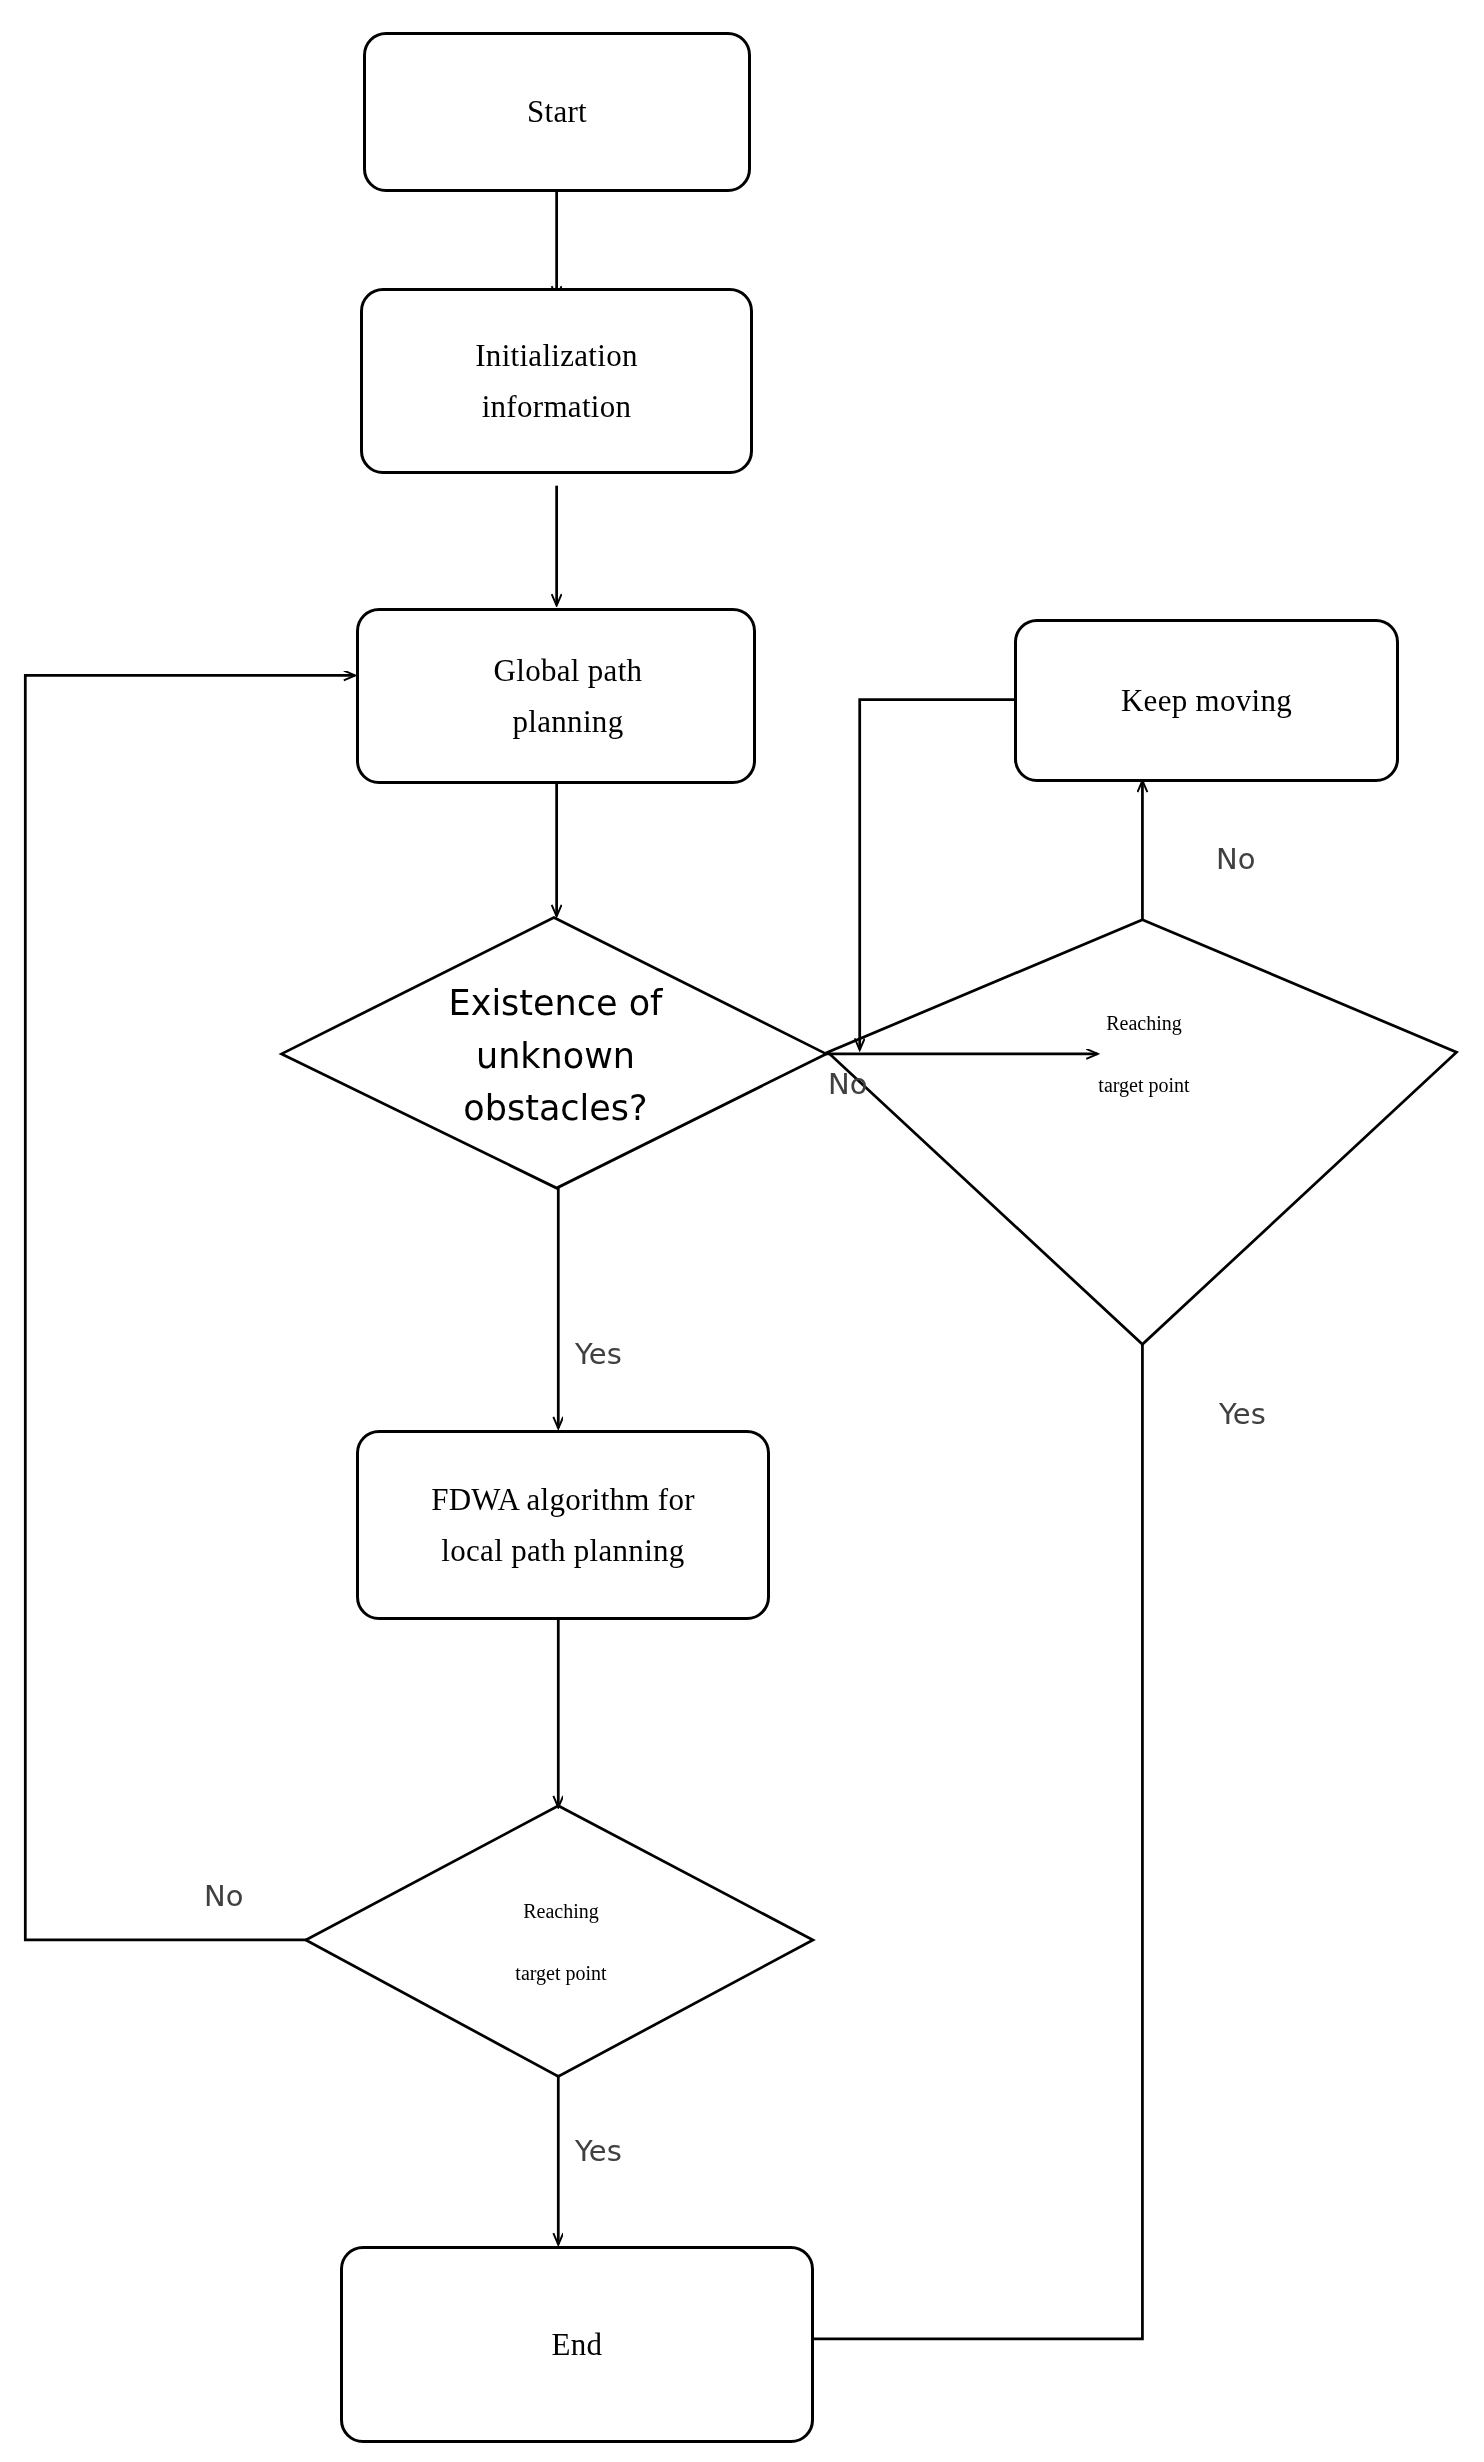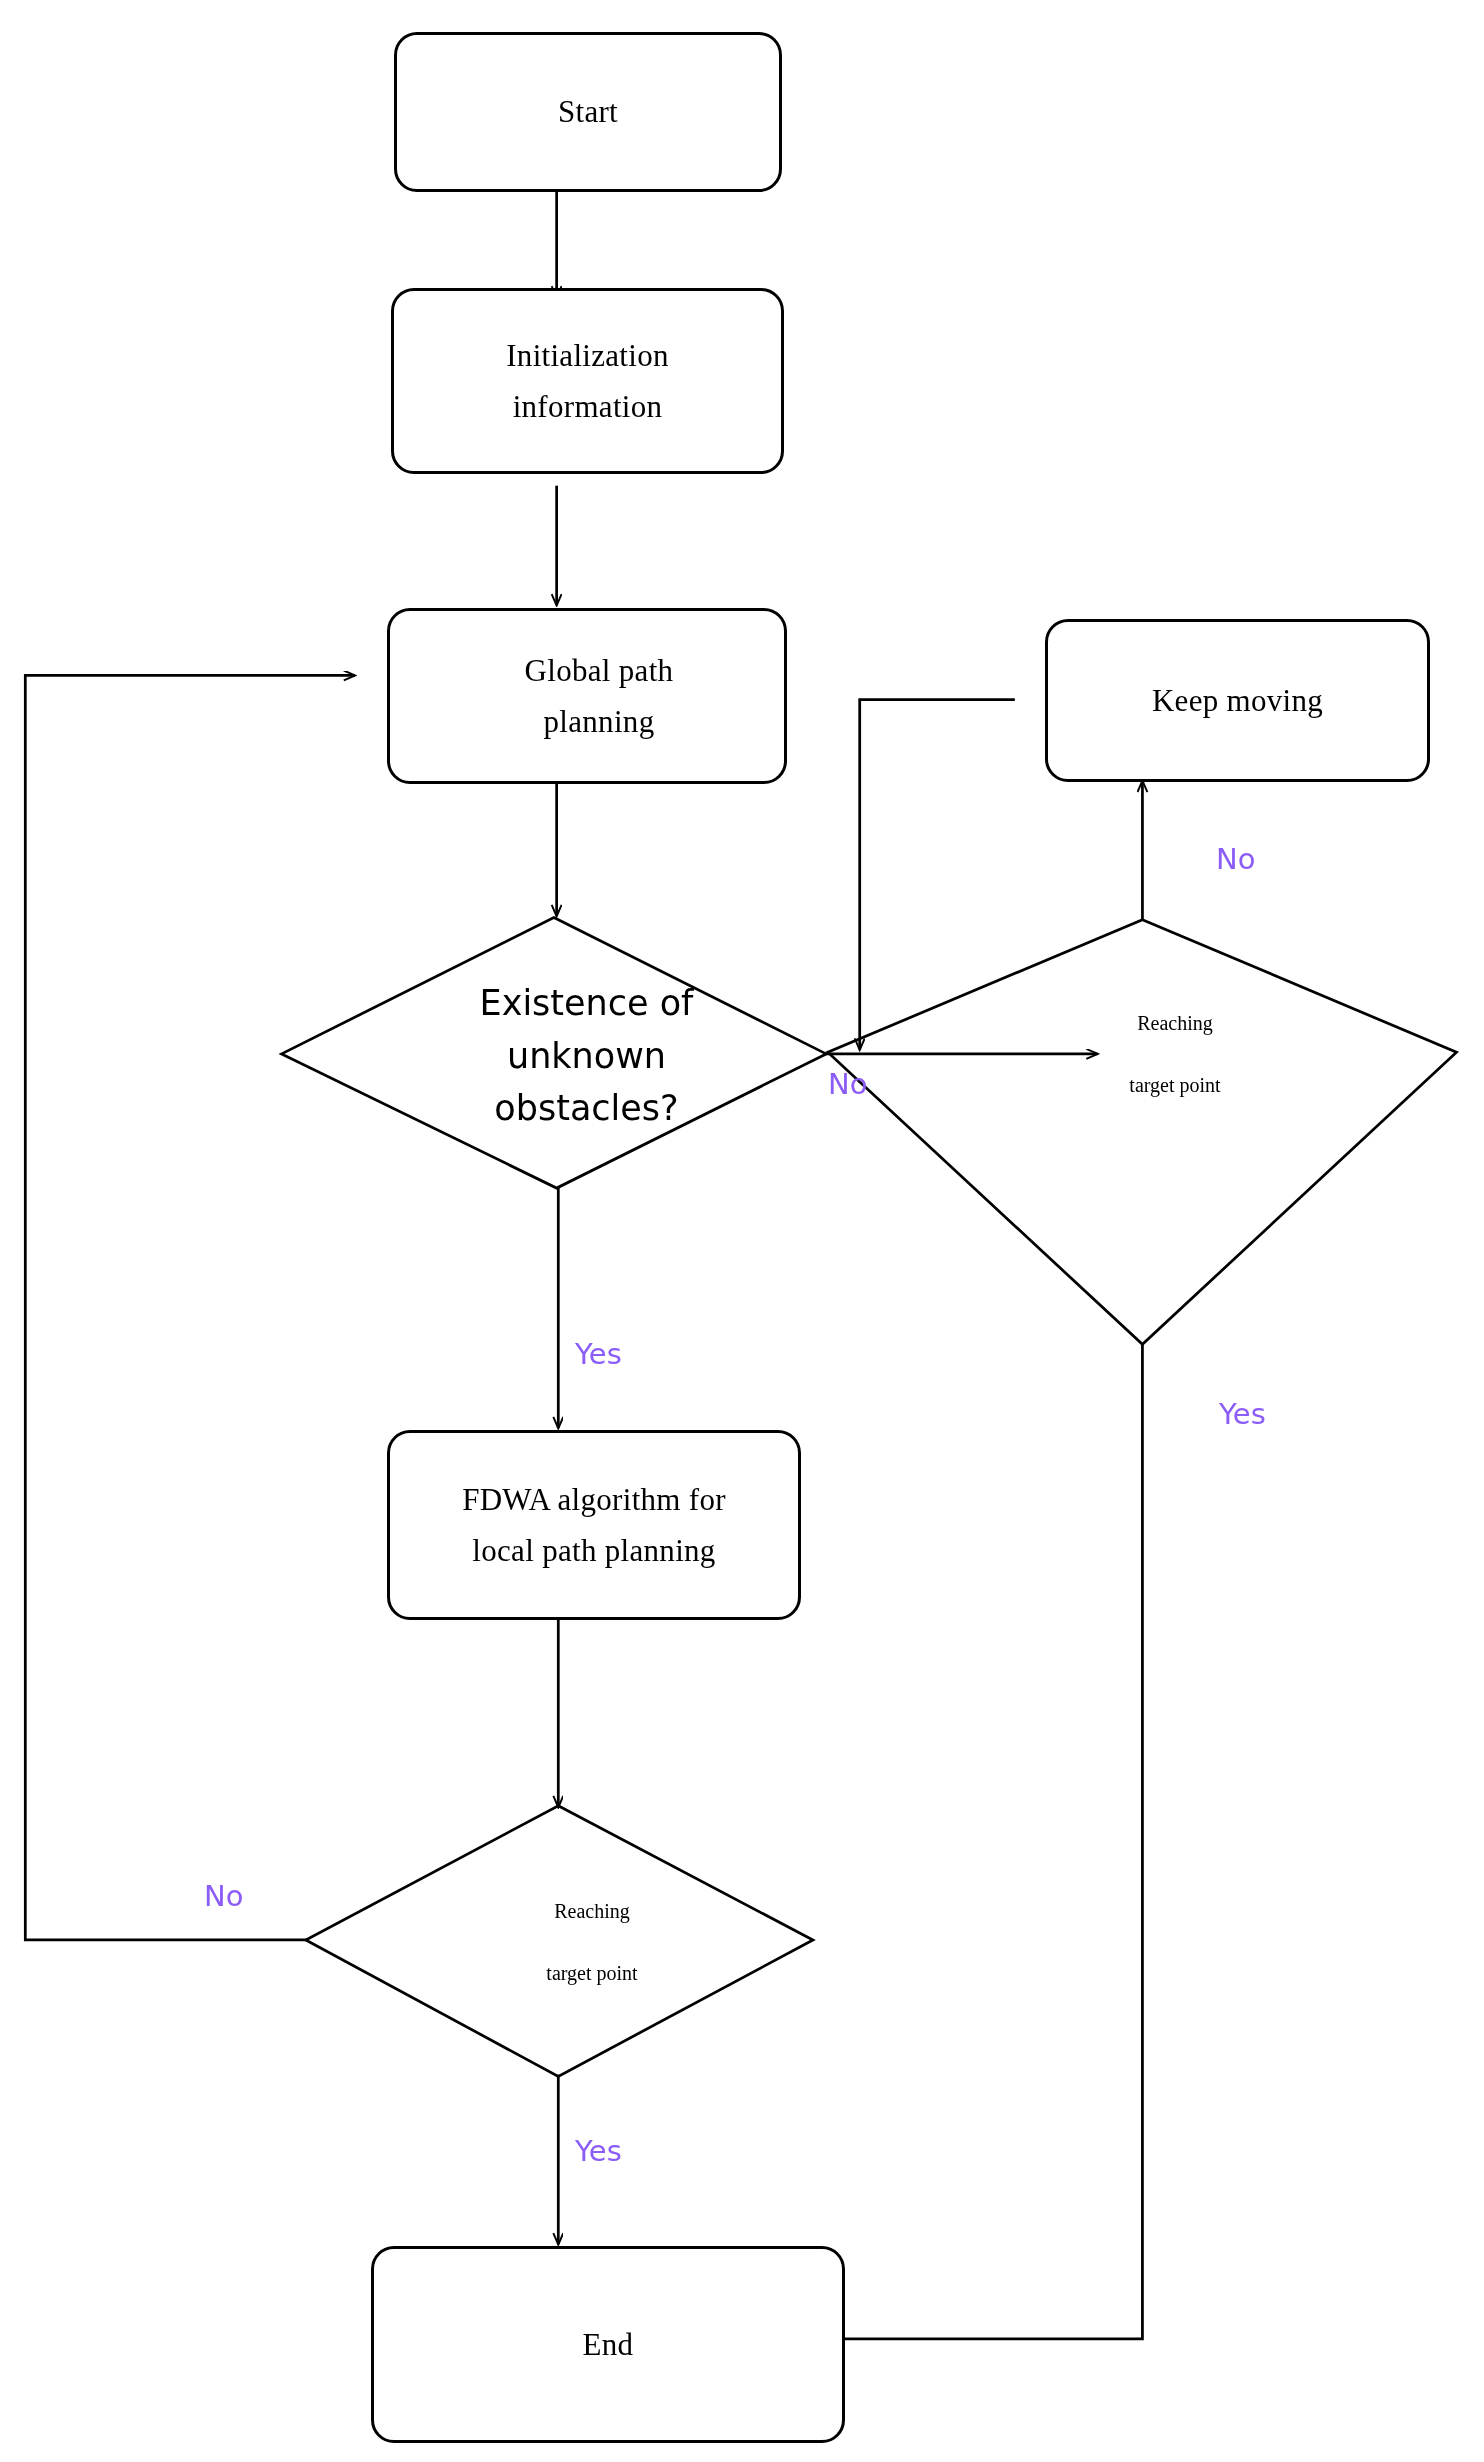--- a/index.html
+++ b/index.html
@@ -2,31 +2,31 @@
 <html style="font-size:8.8px"><head>
 <meta charset="utf-8">
 <style>
   html,body{margin:0;padding:0;background:#ffffff;}
   body{width:1484px;height:2462px;overflow:hidden;
        font-family:"Liberation Serif", serif;}
   #stage{position:relative;width:1484px;height:2462px;background:#ffffff;}
   svg#wires{position:absolute;left:0;top:0;width:1484px;height:2462px;}
 
   .node{position:absolute;display:flex;align-items:center;justify-content:center;
-        box-sizing:border-box;text-align:center;color:#000;margin-left:31px;}
+        box-sizing:border-box;text-align:center;color:#000;}
   .proc{border:3.3px solid #000;border-radius:23px;background:#fff;
         font-family:"Liberation Serif", serif;}
   .proc .txt{line-height:1.65;font-size:31px;letter-spacing:0.3px;}
 
   .diamond{background:transparent;}
   .diamond .dtxt{position:relative;z-index:2;line-height:1.55;font-size:20px;}
   .dserif .dtxt{font-family:"Liberation Serif", serif;}
   .dsans  .dtxt{font-family:"DejaVu Sans", sans-serif;font-size:35px;line-height:1.5;}
 
-  .edge-label{position:absolute;color:#8b5cf6;font-family:"DejaVu Sans", sans-serif;
+  .edge-label{position:absolute;color:#404040;font-family:"DejaVu Sans", sans-serif;
               font-size:29px;white-space:nowrap;}
 </style>
 </head>
 <body>
 
 <div id="stage">
 
   <svg id="wires" viewBox="0 0 2698 4476">
     <defs>
       <marker id="ah" markerWidth="26" markerHeight="26" refX="22" refY="9" orient="auto" markerUnits="userSpaceOnUse">

